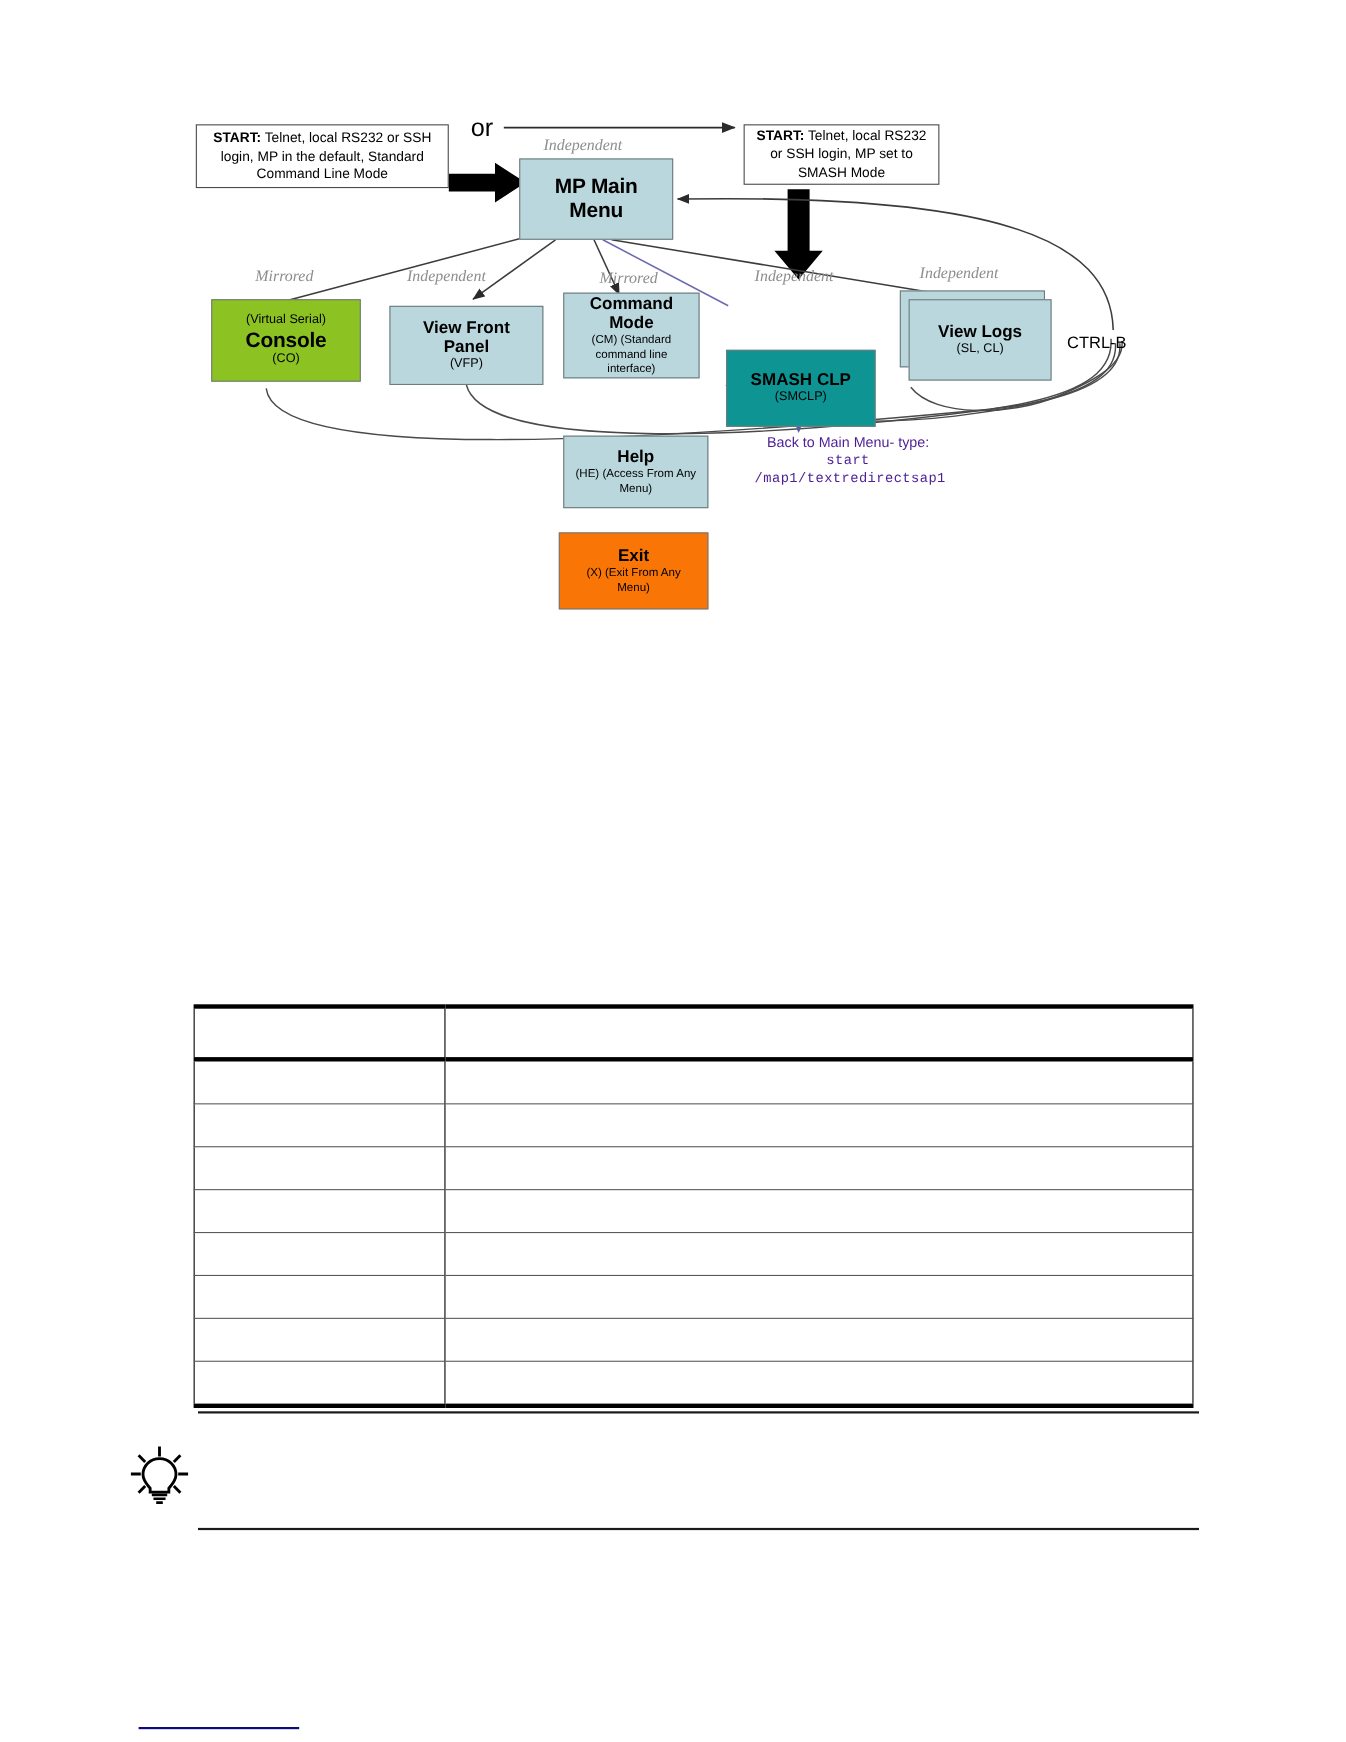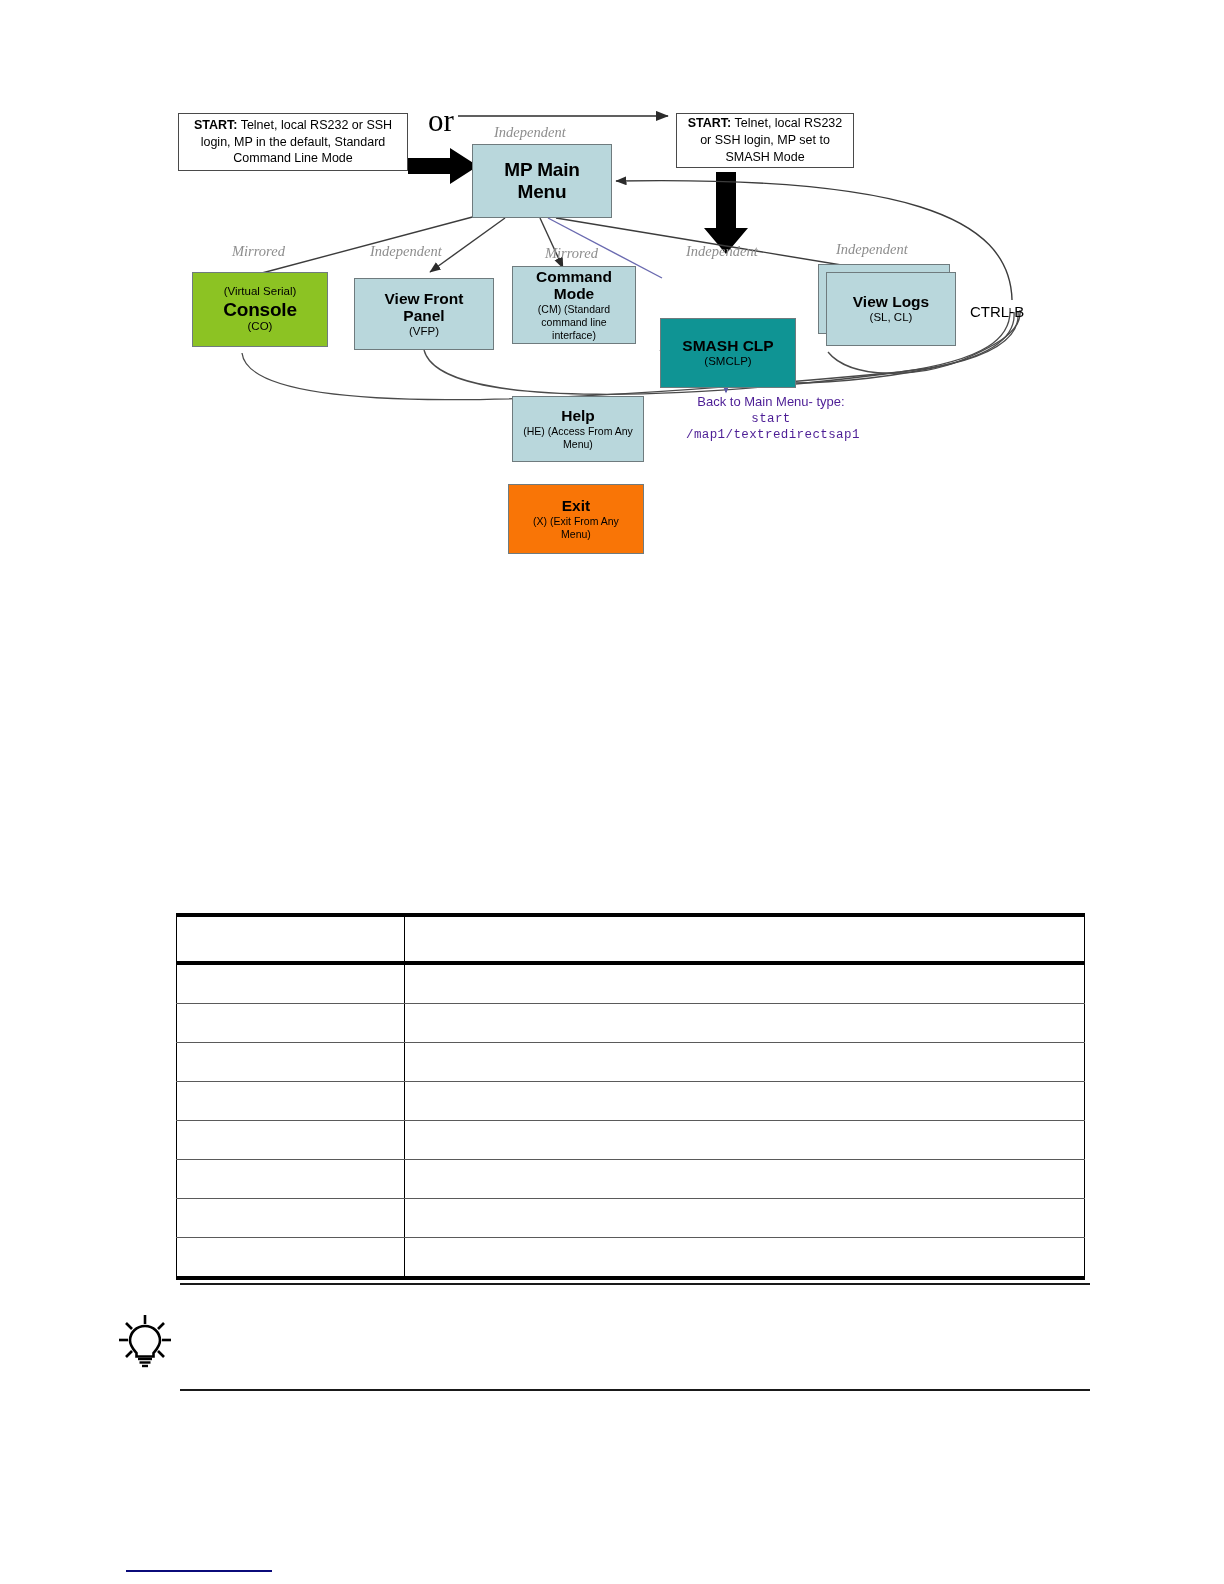--- a/index.html
+++ b/index.html
@@ -103,24 +103,23 @@
     z-index: 6;
   }
   .mono {
     font-family: "Liberation Mono", monospace;
     font-size: 12.5px;
     letter-spacing: 0.4px;
   }
 
   .or-label {
     position: absolute;
-    font-size: 31px;
+    font-size: 23px;
     color: #000;
     z-index: 6;
-    font-family: Liberation Serif, serif;
   }
 
   .ctrlb-label {
     position: absolute;
     font-size: 15px;
     color: #000;
     z-index: 6;
     white-space: nowrap;
   }
 

